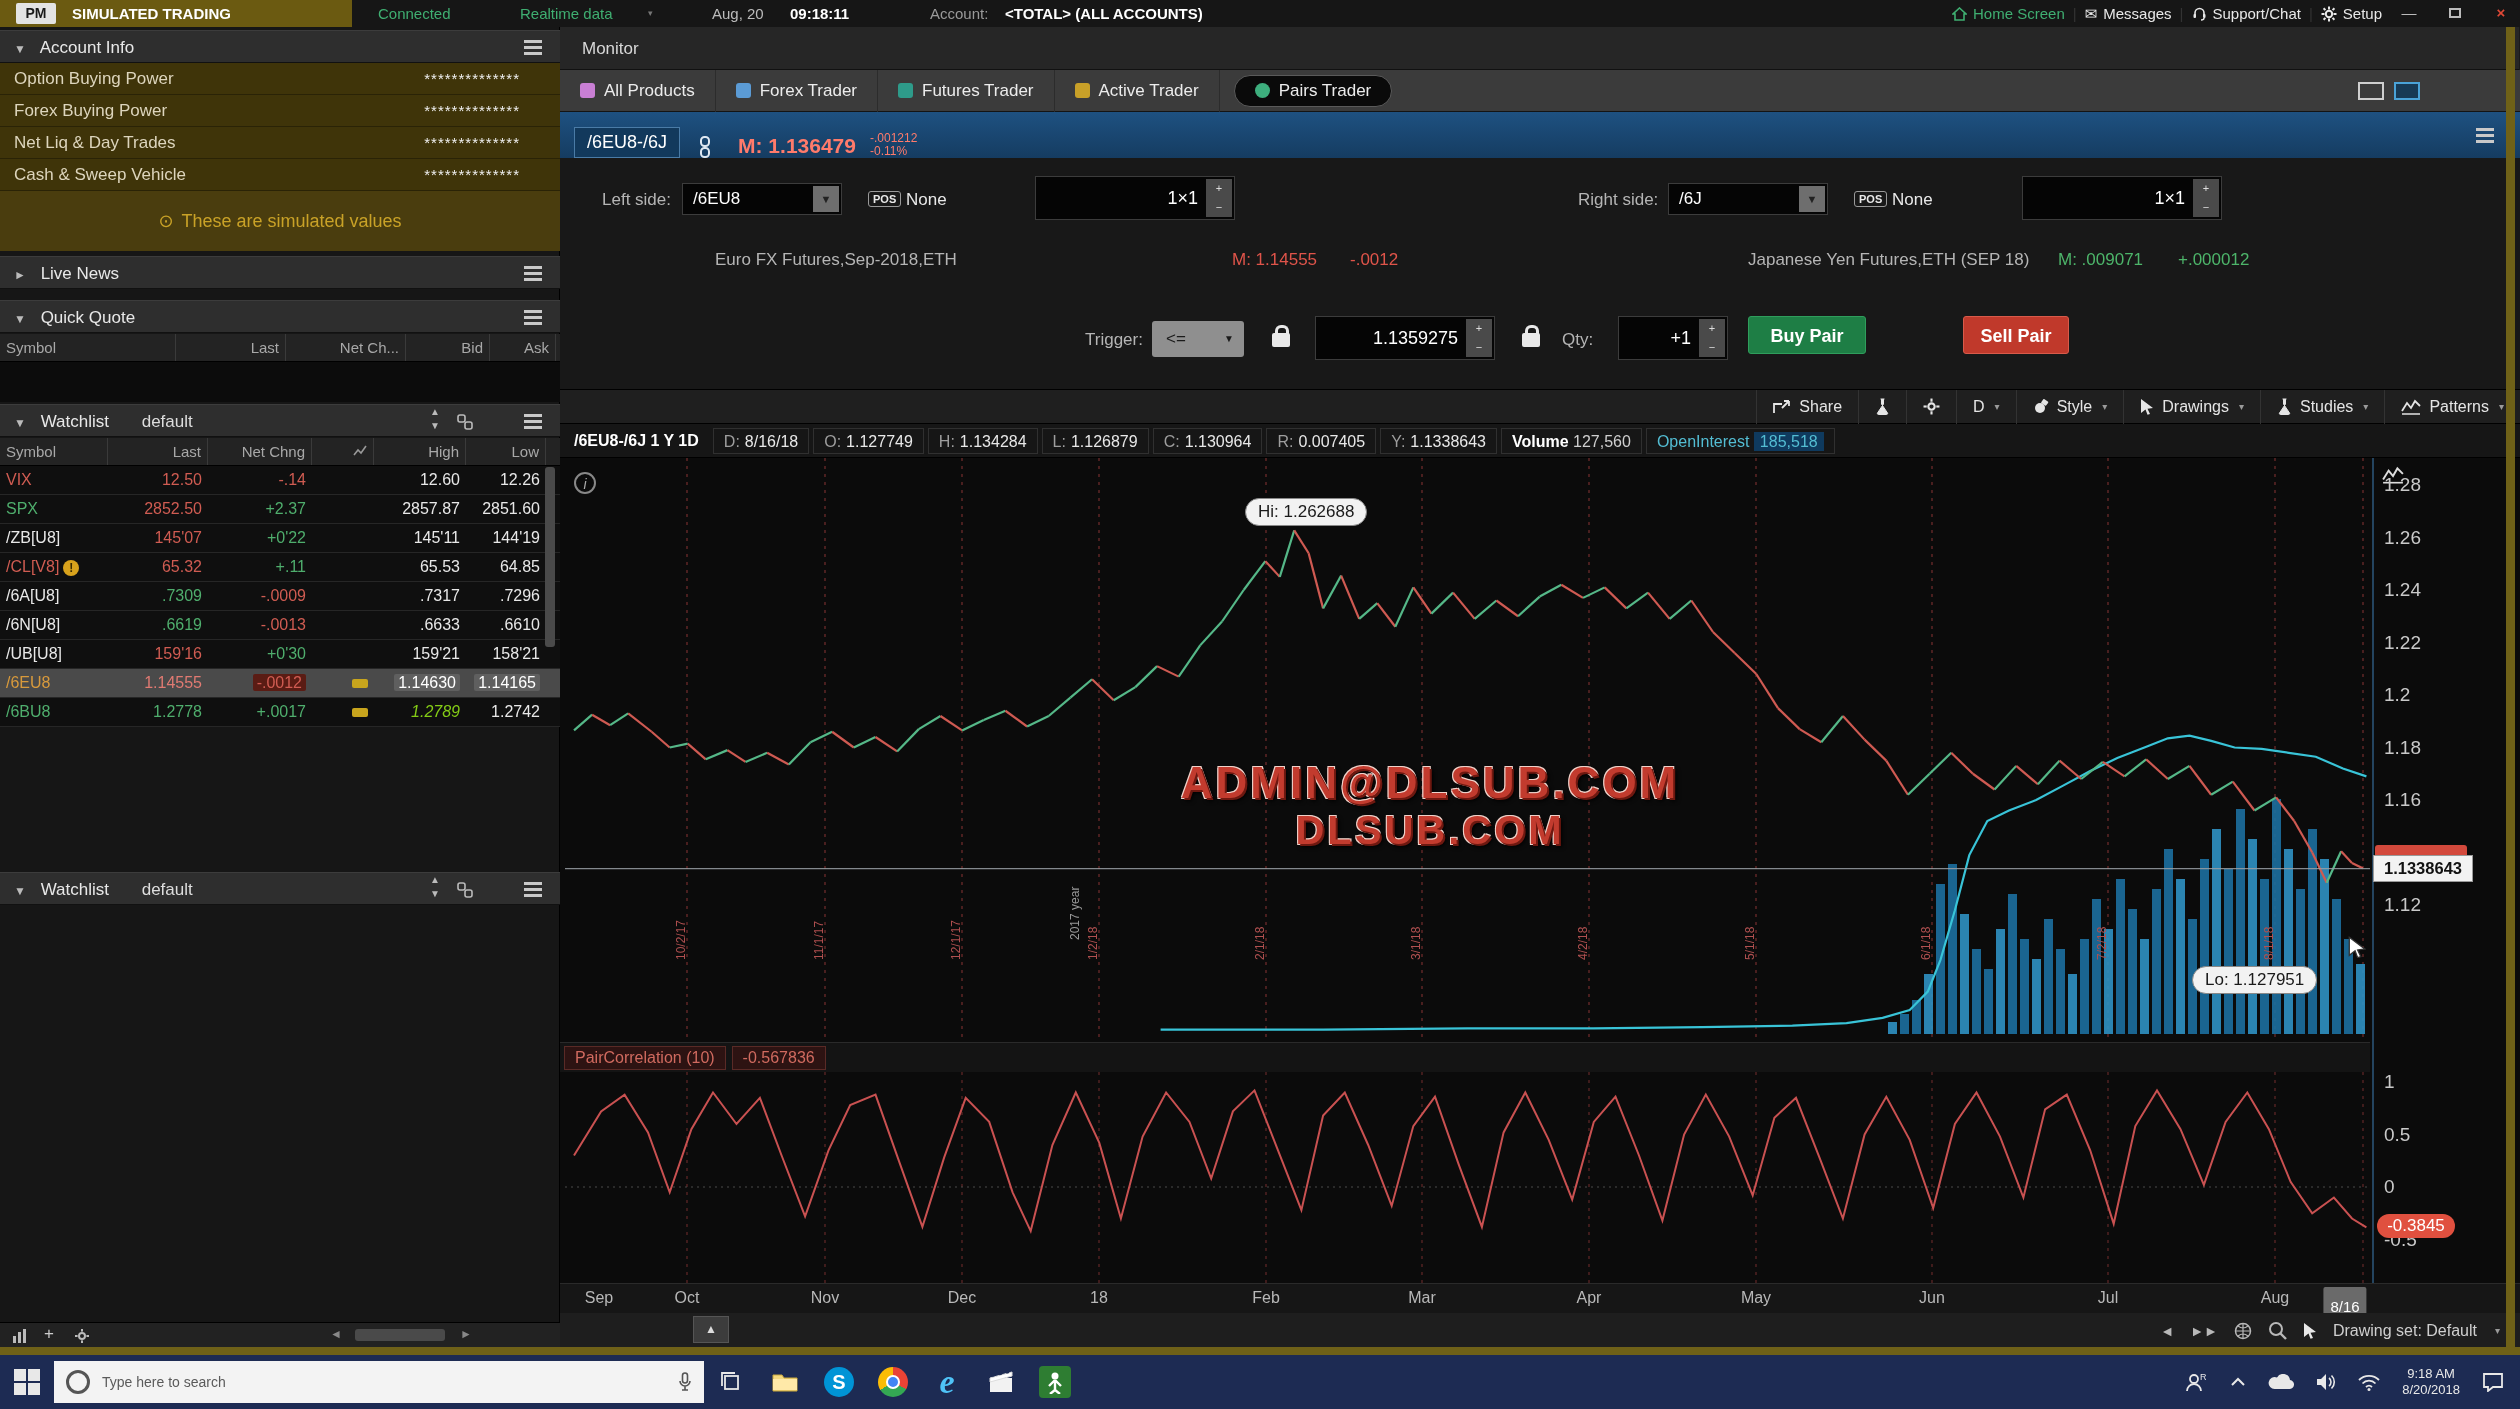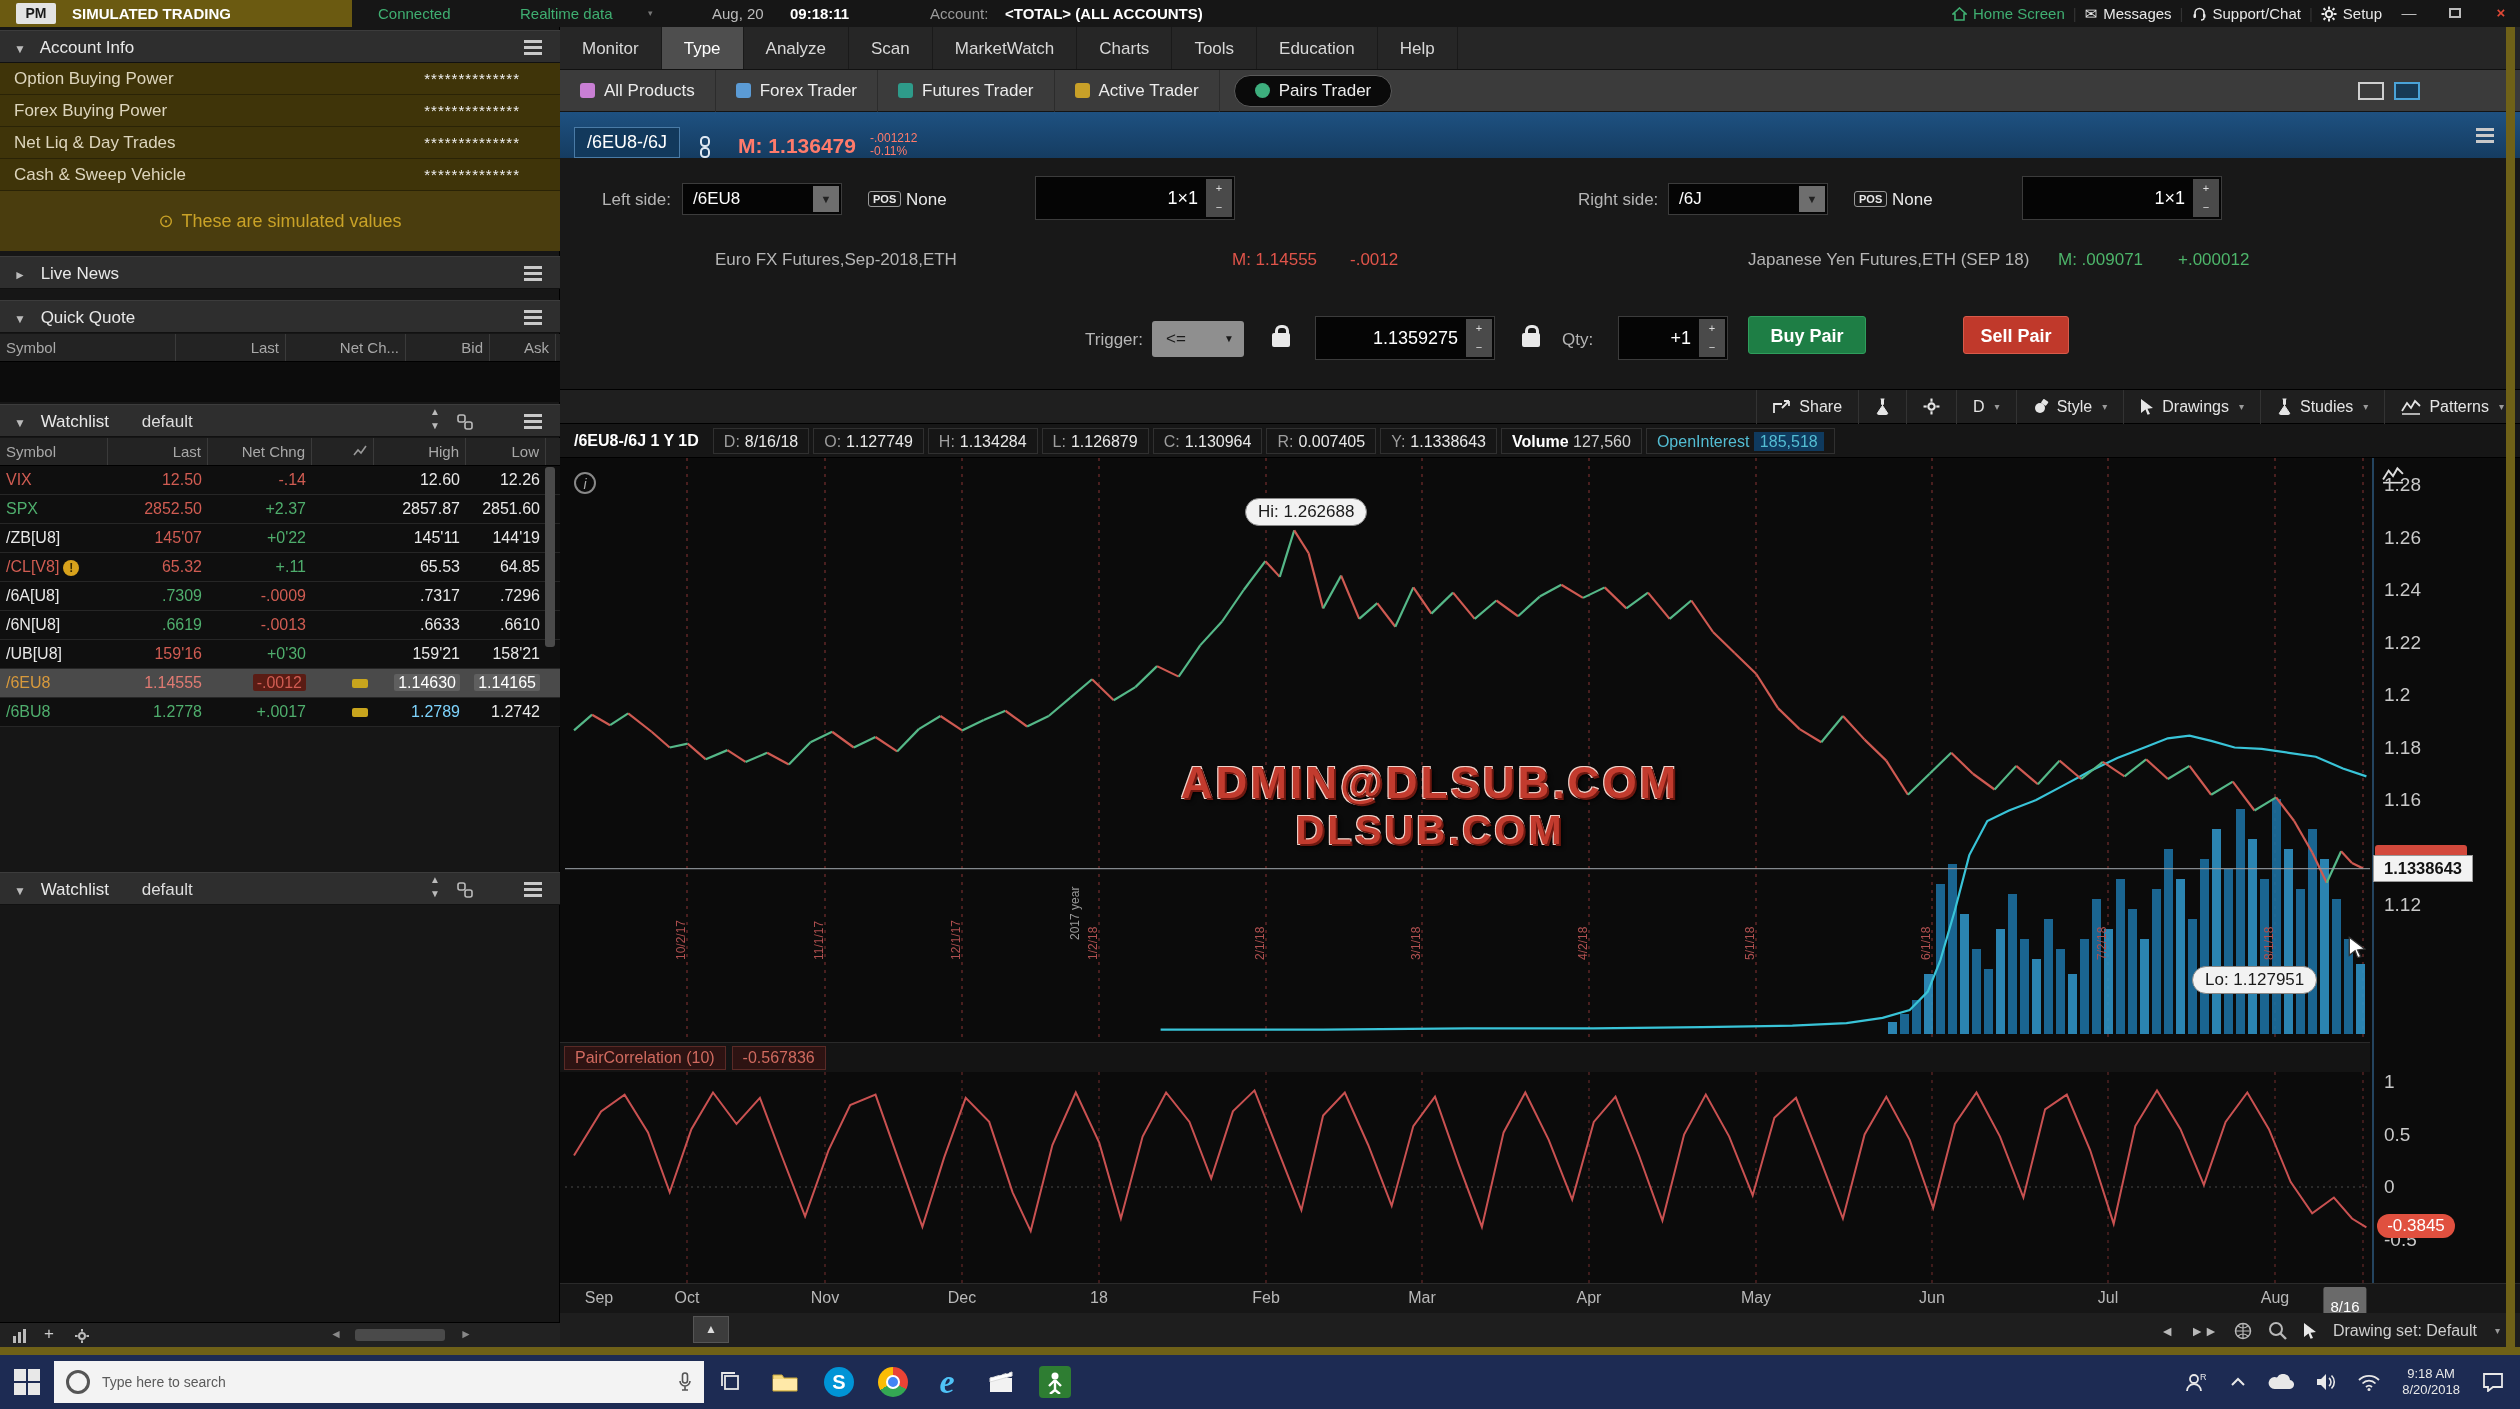--- a/index.html
+++ b/index.html
@@ -29,21 +29,21 @@
   .colhead{background:#232323;color:#a8a8a8;font-size:15px;height:28px;border-bottom:1px solid #000;display:flex;align-items:center;}
   .colhead span{border-right:1px solid #3a3a3a;padding:0 6px;height:100%;line-height:28px;}
   .wl-row{display:flex;align-items:center;height:29px;border-bottom:1px solid #262626;background:#0f0f0f;font-size:16px;}
   .wl-row.sel{background:#4a4a4a;}
   .cell{padding:0 6px;white-space:nowrap;overflow:hidden;}
   .flag{display:inline-block;width:16px;height:9px;background:#c8a51d;border-radius:2px;}
   .alert{display:inline-block;width:16px;height:16px;border-radius:50%;background:#d8a21c;color:#3a2a00;font-size:12px;font-weight:bold;text-align:center;line-height:16px;margin-left:4px;}
   .valbox{background:#5f5f5f;color:#fff;padding:0 4px;border-radius:2px;}
   .chgbox{background:#5a1c14;padding:0 4px;border-radius:2px;}
   
-  #menubar{left:560px;top:27px;width:1960px;height:43px;background:#262626;border-bottom:1px solid #111;display:flex;align-items:stretch;}
+  #menubar{left:560px;top:27px;width:1960px;height:43px;background:#262626;border-bottom:1px solid #111;display:flex;align-items:stretch;flex-direction:column;}
   .tab{padding:0 22px;line-height:43px;color:#d8d8d8;font-size:17px;border-right:1px solid #1a1a1a;}
   .tab.active{background:#4e4e4e;color:#fff;}
   #subtabs{left:560px;top:70px;width:1960px;height:42px;background:#3b3b3b;border-bottom:1px solid #141414;display:flex;align-items:center;}
   .subtab{display:flex;align-items:center;gap:9px;padding:0 20px;height:42px;color:#ececec;font-size:17px;border-right:1px solid #2c2c2c;}
   .subtab.active{background:#0a0a0a;border:1px solid #5a5a5a;border-radius:16px;height:32px;margin:0 14px;}
   .sicon{display:inline-block;width:15px;height:15px;border-radius:3px;}
   .layicon{width:26px;height:18px;border:2px solid #cfcfcf;}
   .layicon.blue{border-color:#4aa3d8;background:#173a55;}
   
   #pairbar{left:560px;top:112px;width:1960px;height:46px;background:linear-gradient(#1e5181,#153c61);display:flex;align-items:flex-end;color:#fff;}
@@ -289,21 +289,21 @@
           <span class="cell r" style="width: 104px; color: rgb(208, 92, 82);"><span class="chgbox">-.0012</span></span>
           <span class="cell r" style="width: 62px;"><span class="flag"></span></span>
           <span class="cell r" style="width: 92px; color: rgb(232, 232, 232);"><span class="valbox">1.14630</span></span>
           <span class="cell r" style="width: 80px; color: rgb(232, 232, 232);"><span class="valbox">1.14165</span></span>
         </div>
         <div class="wl-row">
           <span class="cell" style="width: 108px; color: rgb(79, 174, 109);">/6BU8</span>
           <span class="cell r" style="width: 100px; color: rgb(79, 174, 109);">1.2778</span>
           <span class="cell r" style="width: 104px; color: rgb(79, 174, 109);">+.0017</span>
           <span class="cell r" style="width: 62px;"><span class="flag"></span></span>
-          <span class="cell r" style="width: 92px; color: #7dd3fc;">1.2789</span>
+          <span class="cell r" style="width: 92px; color: #84cc16; font-style: italic;">1.2789</span>
           <span class="cell r" style="width: 80px; color: rgb(232, 232, 232);">1.2742</span>
         </div>
       </div>
     <div class="scrollthumb" style="left:545px;top:440px;width:10px;height:180px;"></div>
 
     <div class="abs sechead" style="top:845px;">
       <span class="chev">▼</span>
       <span>Watchlist</span>
       <span style="margin-left:28px;color:#ddd;">default</span>
       <span style="position:absolute;right:120px;top:0;color:#bbb;font-size:10px;line-height:14px;">▲<br>▼</span>

